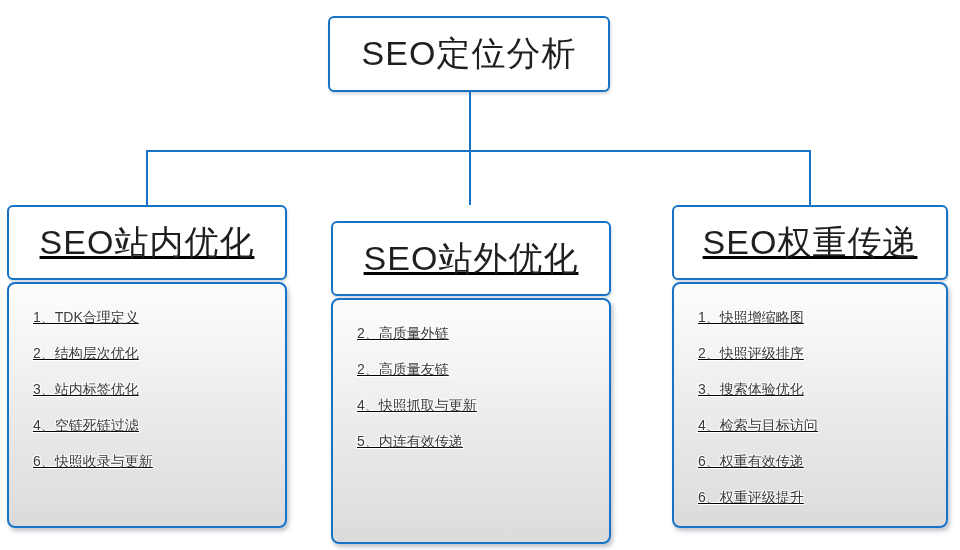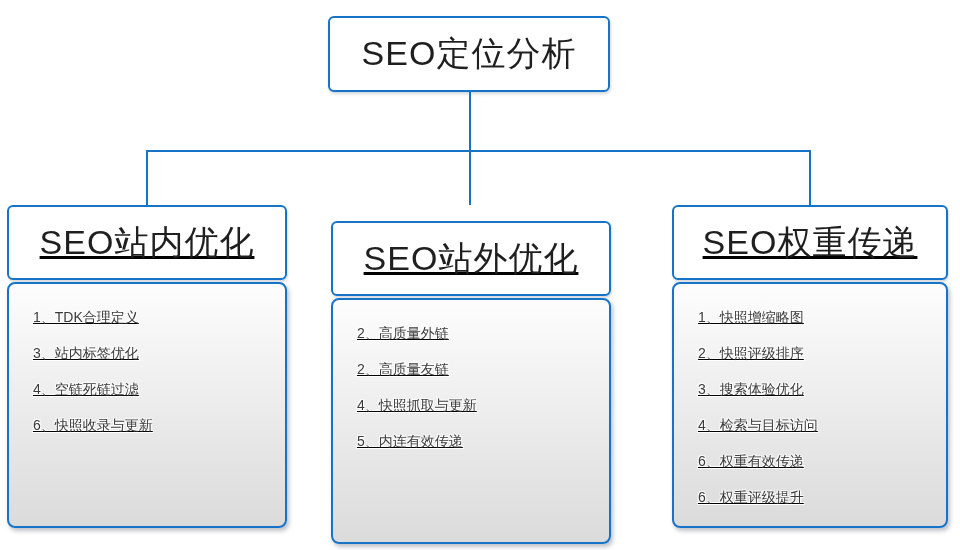--- a/index.html
+++ b/index.html
@@ -70,20 +70,21 @@
   <div class="connector v" style="left:146px;top:150px;height:55px;"></div>
   <div class="connector v" style="left:469px;top:150px;height:55px;"></div>
   <div class="connector v" style="left:809px;top:150px;height:55px;"></div>
 
   <div class="column col-1">
     <div class="header-box">
       <span>SEO站内优化</span>
     </div>
     <div class="list-box">
         <div class="list-item">1、TDK合理定义</div>
+        <div class="list-item">2、结构层次优化</div>
         <div class="list-item">3、站内标签优化</div>
         <div class="list-item">4、空链死链过滤</div>
         <div class="list-item">6、快照收录与更新</div>
       </div>
   </div>
 
   <div class="column col-2">
     <div class="header-box">
       <span>SEO站外优化</span>
     </div>

